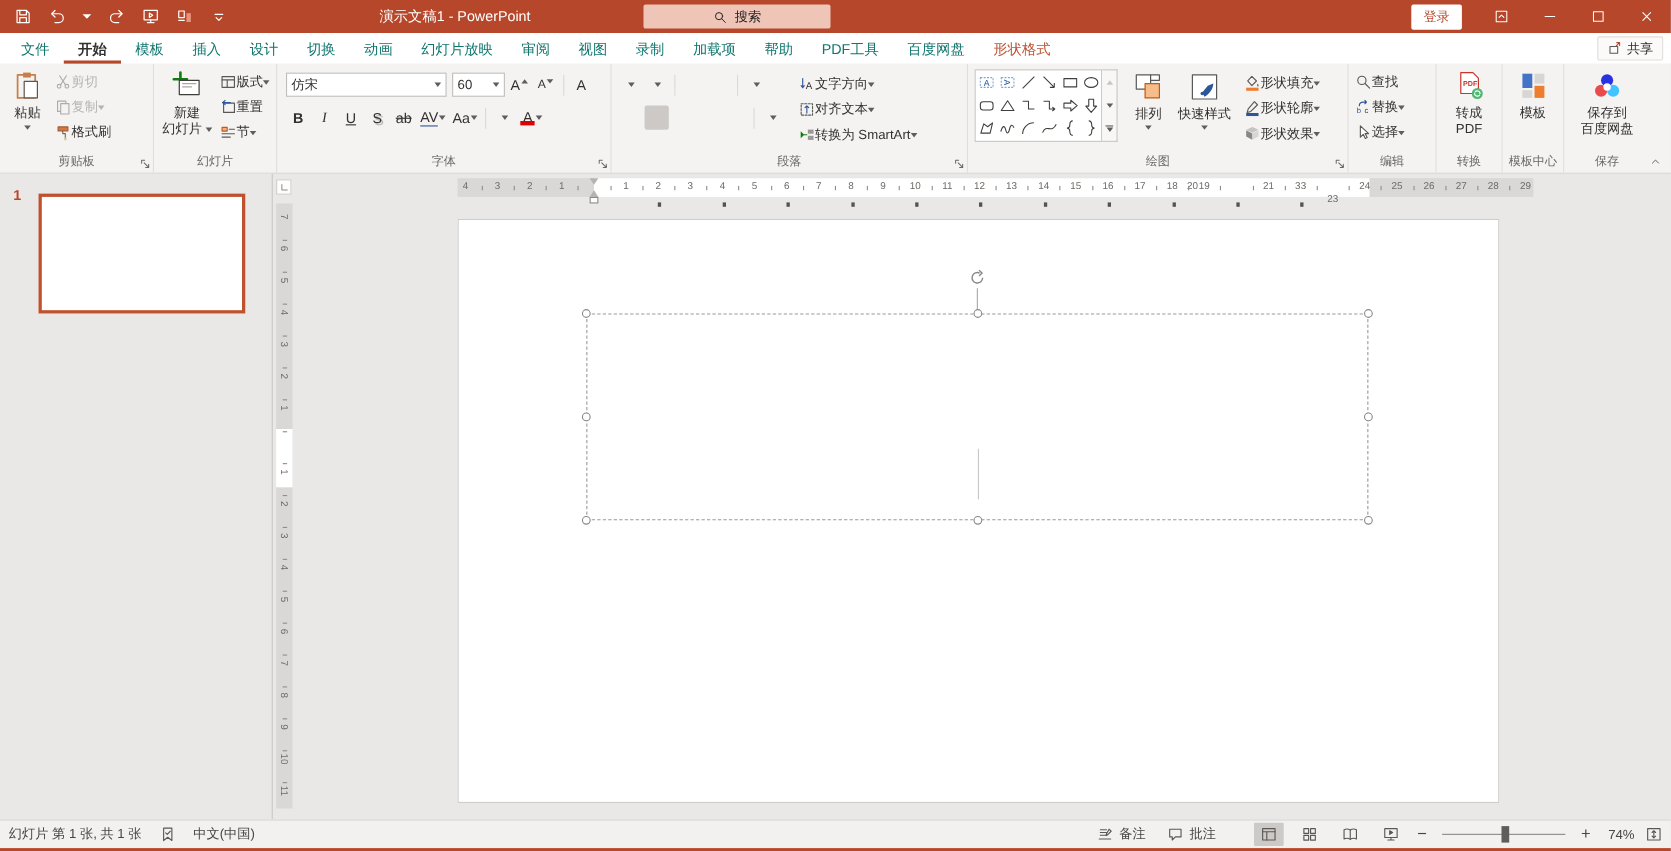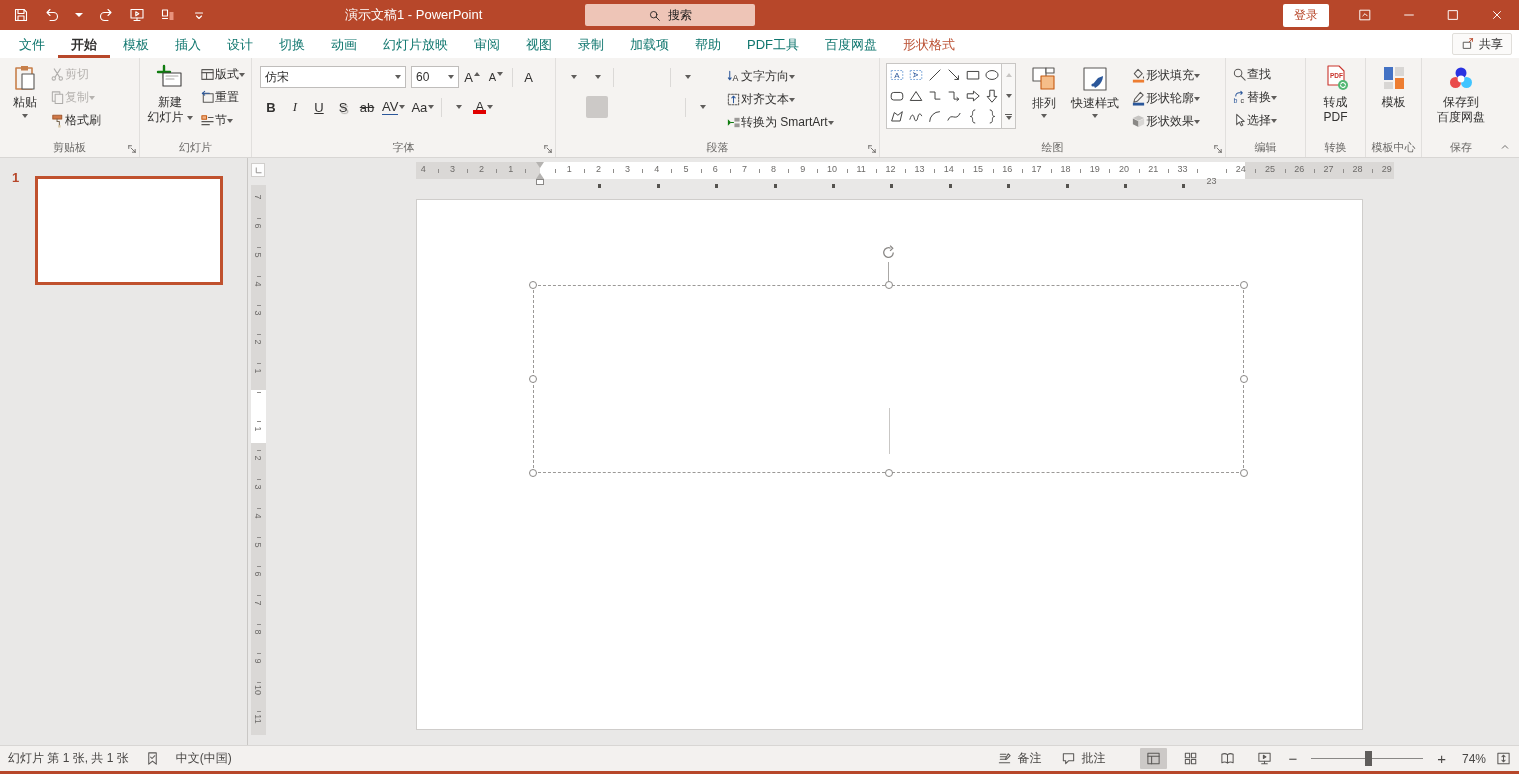--- a/index.html
+++ b/index.html
@@ -846,21 +846,21 @@
         <span class="rnum" style="left: 416px;">10</span>
         <span class="rnum" style="left: 445.2px;">11</span>
         <span class="rnum" style="left: 474.4px;">12</span>
         <span class="rnum" style="left: 503.6px;">13</span>
         <span class="rnum" style="left: 532.8px;">14</span>
         <span class="rnum" style="left: 562px;">15</span>
         <span class="rnum" style="left: 591.2px;">16</span>
         <span class="rnum" style="left: 620.4px;">17</span>
         <span class="rnum" style="left: 649.6px;">18</span>
         <span class="rnum" style="left: 678.8px;">19</span>
-        <span class="rnum" style="left: 708px;">20</span>
+        <span class="rnum" style="left: 668px;">20</span>
         <span class="rnum" style="left: 737.2px;">21</span>
         <span class="rnum" style="left: 766.4px;">33</span>
         <span class="rnum" style="left: 795.6px; margin-top: 12px;">23</span>
         <span class="rnum" style="left: 824.8px;">24</span>
         <span class="rnum" style="left: 854px;">25</span>
         <span class="rnum" style="left: 883.2px;">26</span>
         <span class="rnum" style="left: 912.4px;">27</span>
         <span class="rnum" style="left: 941.6px;">28</span>
         <span class="rnum" style="left: 970.8px;">29</span>
         <span class="htick" style="left: 21.8px;"></span>

